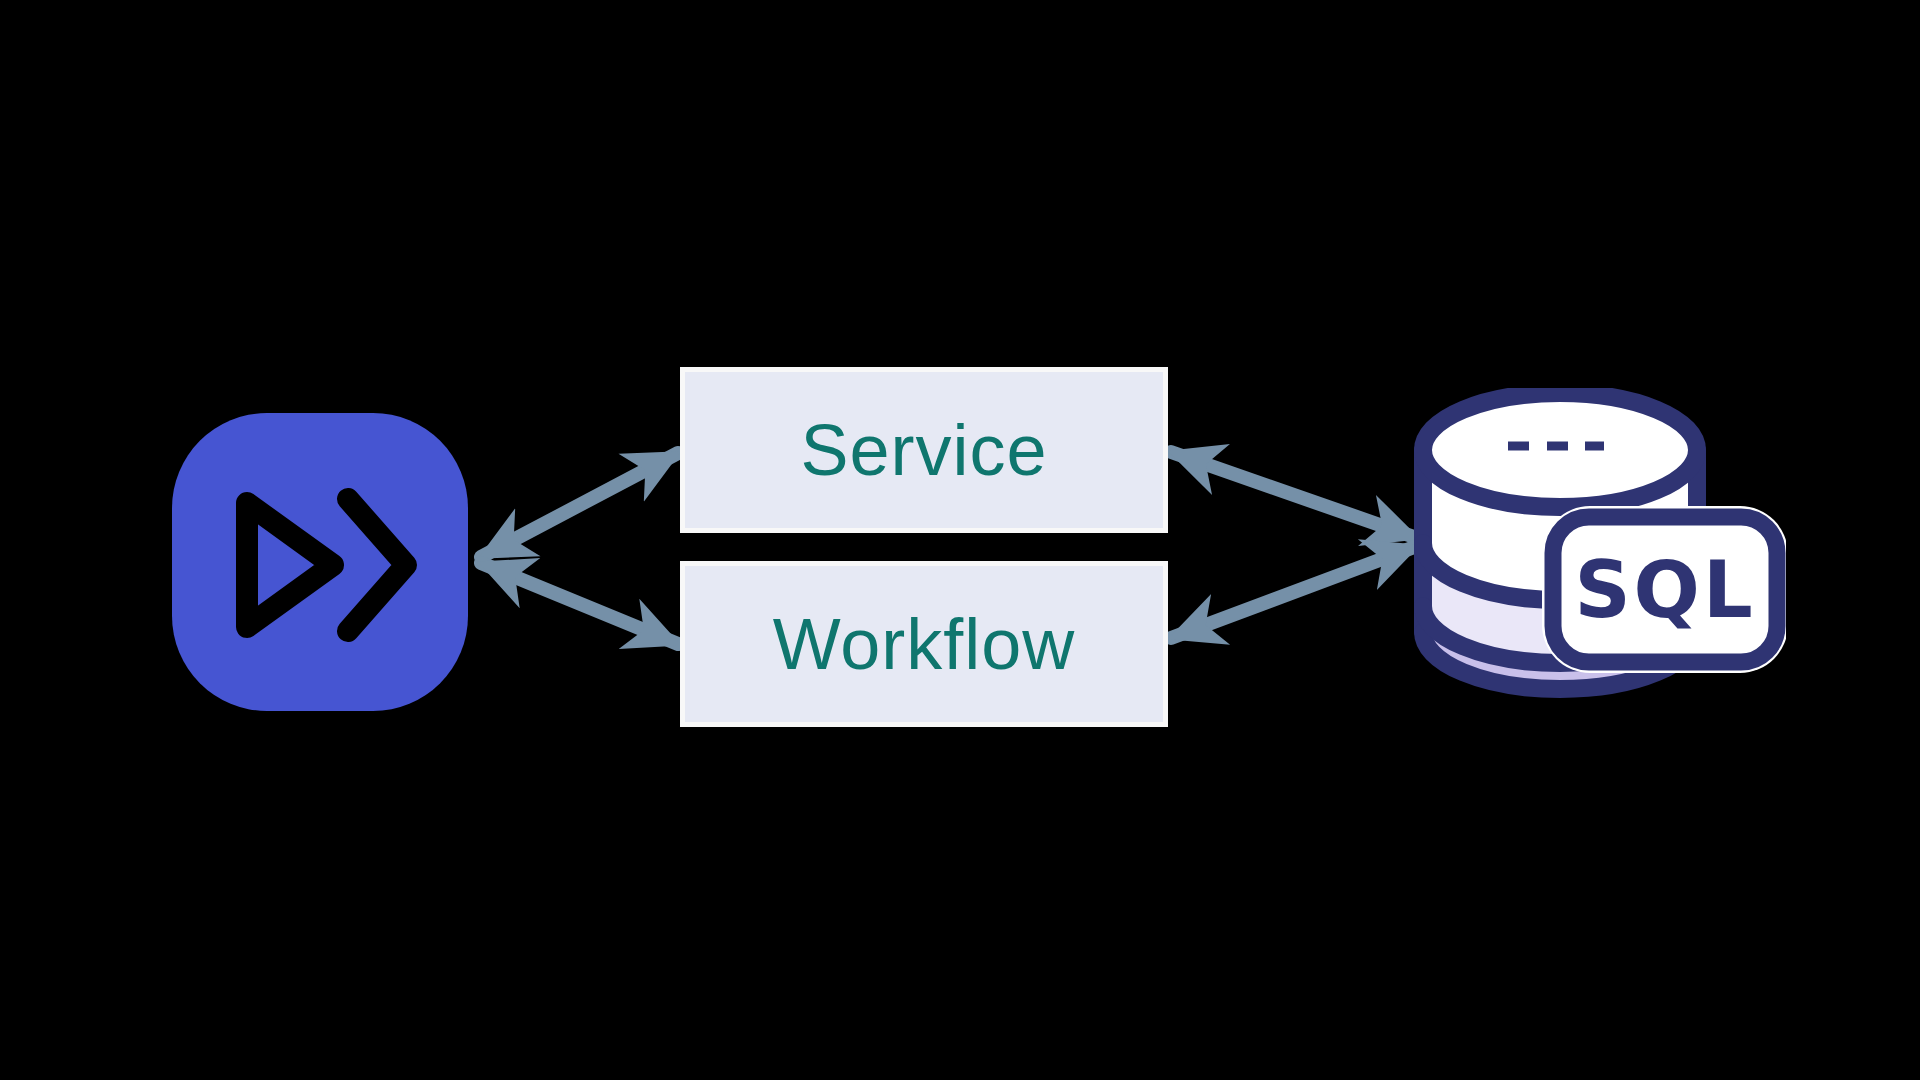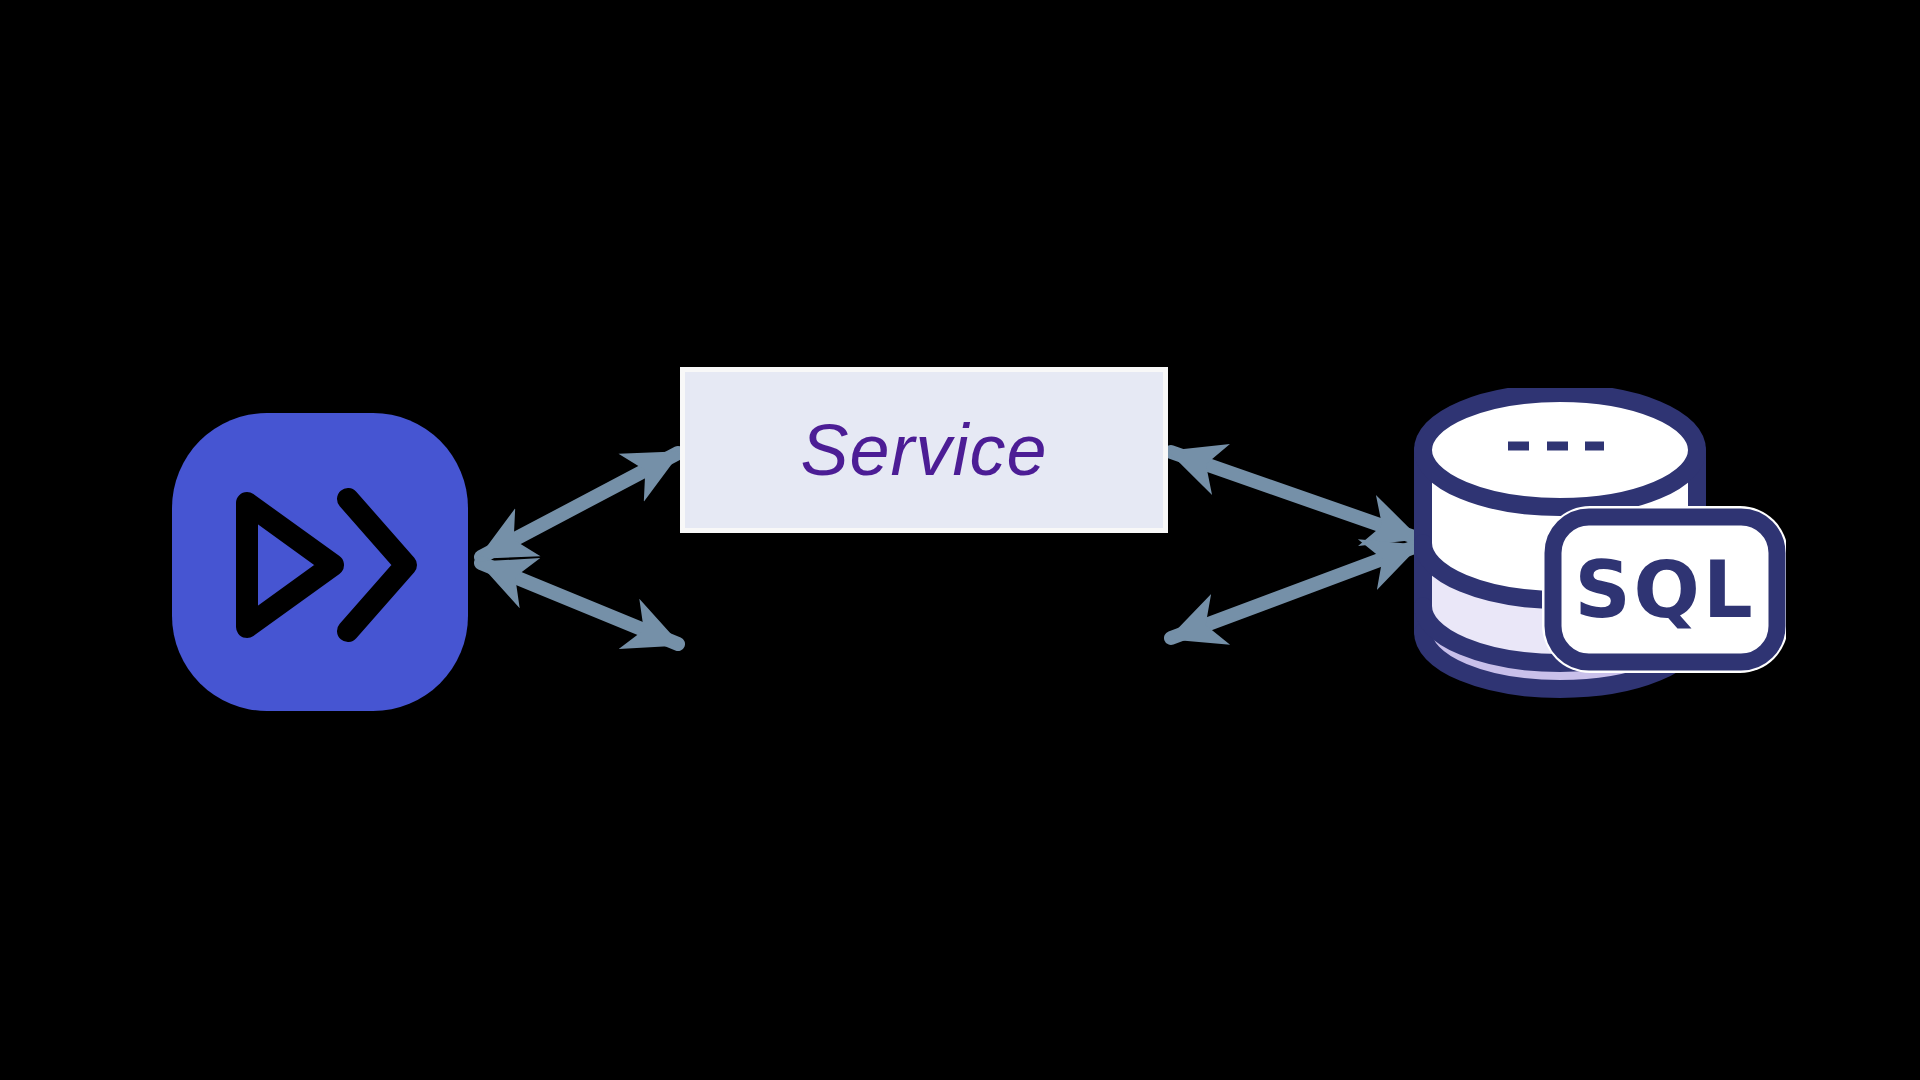--- a/index.html
+++ b/index.html
@@ -37,26 +37,25 @@
     background: #e6e9f4;
     border: 5px solid #f8f8f8;
     box-sizing: border-box;
     display: flex;
     align-items: center;
     justify-content: center;
   }
   .node-box.service { top: 367px; }
   .node-box.workflow { top: 561px; }
   .node-label {
-    color: #4c1d95;
+    color: #0f766e;
     font-size: 72px;
     font-weight: 400;
     letter-spacing: 1px;
     line-height: 1;
-    font-style: italic;
   }
   .db-icon {
     position: absolute;
     left: 1414px;
     top: 388px;
     width: 372px;
     height: 310px;
   }
   .sql-text {
     font-family: "DejaVu Sans", sans-serif;
@@ -89,20 +88,23 @@
     <g stroke="#000000" stroke-width="22" fill="none" stroke-linejoin="round" stroke-linecap="round">
       <path d="M 75 90 L 161 152 L 75 214 Z"></path>
       <path d="M 176 86 L 234 152 L 176 218"></path>
     </g>
   </svg>
 
   <div class="node-box service">
     <span class="node-label">Service</span>
   </div>
 
+  <div class="node-box workflow">
+    <span class="node-label">Workflow</span>
+  </div>
 
   <svg class="db-icon" viewBox="0 0 372 310">
 
     <g>
       <path d="M 9 62 L 9 244 A 137 57 0 0 0 283 244 L 283 62 Z" fill="#ffffff"></path>
 
       <path d="M 9 155 A 137 57 0 0 0 283 155 L 283 218 A 137 57 0 0 1 9 218 Z" fill="#eae7f8"></path>
 
       <path d="M 9 218 A 137 57 0 0 0 283 218 L 283 244 A 137 57 0 0 1 9 244 Z" fill="#c9c0ea"></path>
 

